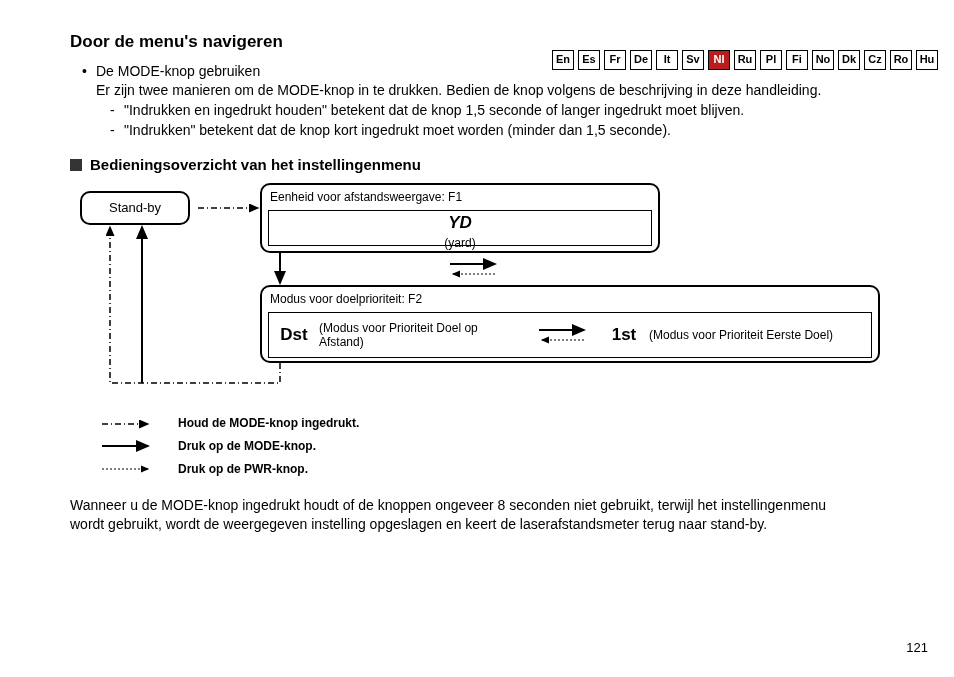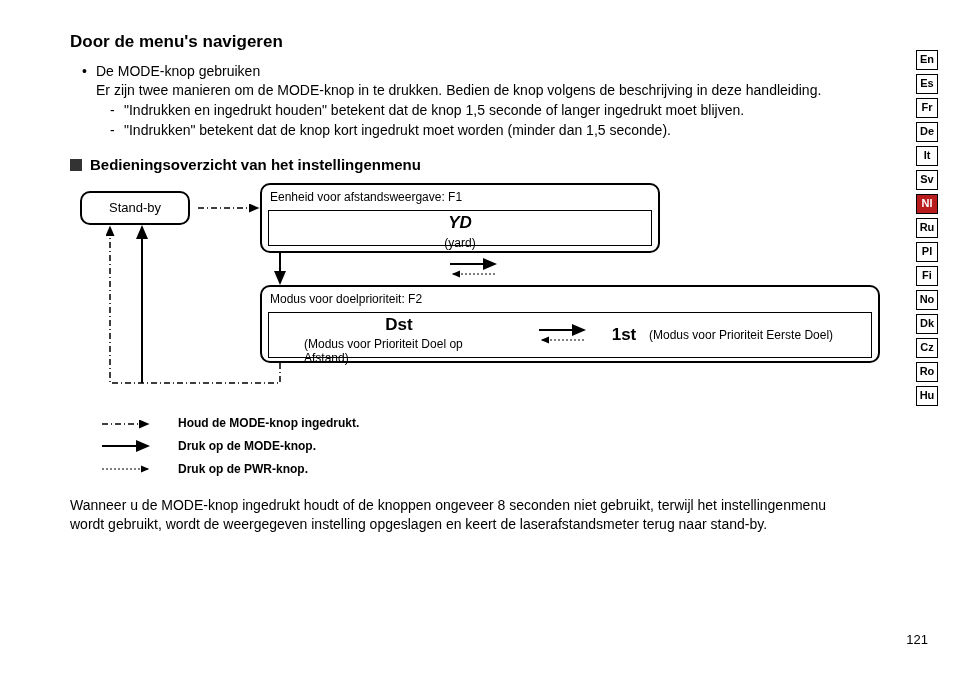--- a/index.html
+++ b/index.html
@@ -15,21 +15,21 @@
     height: 677px;
     position: relative;
     box-sizing: border-box;
     padding: 20px 60px 20px 70px;
   }
   .lang-sidebar {
     position: absolute;
     right: 16px;
     top: 50px;
     display: flex;
-    flex-direction: column;
+    flex-direction: row;
     gap: 4px;
   }
   .lang-box {
     border: 1px solid #000;
     width: 22px;
     height: 20px;
     font-size: 11px;
     font-weight: bold;
     display: flex;
     align-items: center;
@@ -176,21 +176,21 @@
     font-weight: bold;
   }
   .legend-arrow { width: 52px; height: 12px; }
   .bottom-text {
     margin-top: 18px;
     padding-right: 50px;
     font-size: 14px;
   }
   .page-num {
     position: absolute;
-    bottom: 28px;
+    bottom: 20px;
     right: 26px;
     font-size: 13px;
   }
 </style>
 </head>
 <body>
 
 <div class="page">
 
   <div class="lang-sidebar" id="lang-sidebar">
@@ -267,21 +267,21 @@
           </svg>
         </div>
         <span class="sym">m</span>
         <span class="lbl">(meter)</span>
       </div>
     </div>
 
     <div class="box group2">
       <div class="group-title">Modus voor doelprioriteit: F2</div>
       <div class="inner-box2">
-        <div class="cell" style="width:260px;flex-direction:column;">
+        <div class="cell" style="width:260px;">
           <span class="sym">Dst</span>
           <span class="lbl" style="width:190px;">(Modus voor Prioriteit Doel op Afstand)</span>
         </div>
         <div class="cell" style="width:70px; justify-content:center;">
           <svg width="60" height="34">
             <defs>
               <marker id="ah3" markerWidth="8" markerHeight="8" refX="6" refY="3" orient="auto">
                   <path d="M0,0 L7,3 L0,6 Z" fill="#000"></path>
                 </marker>
             </defs>

